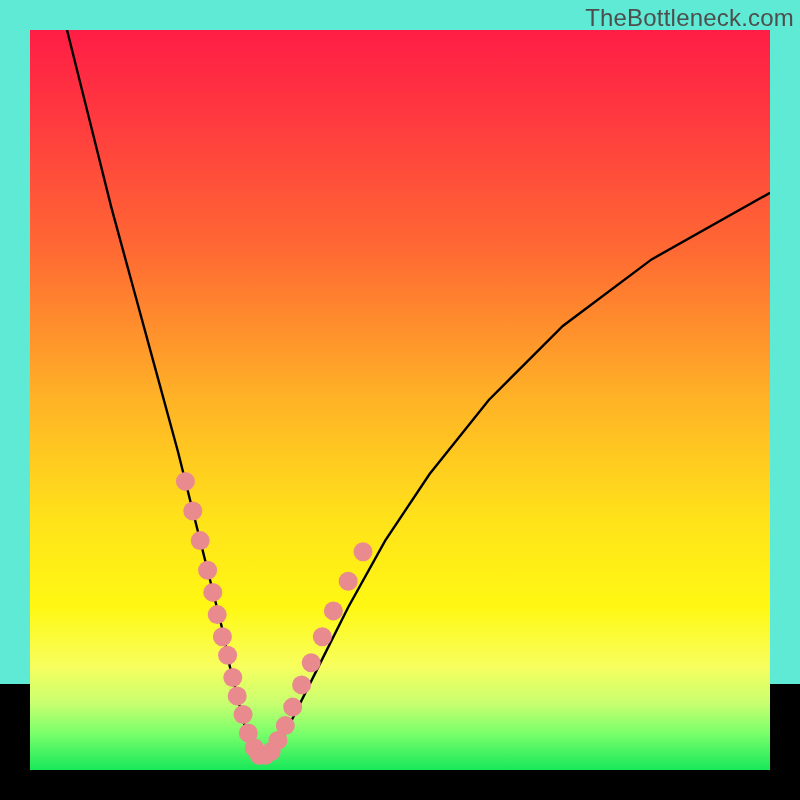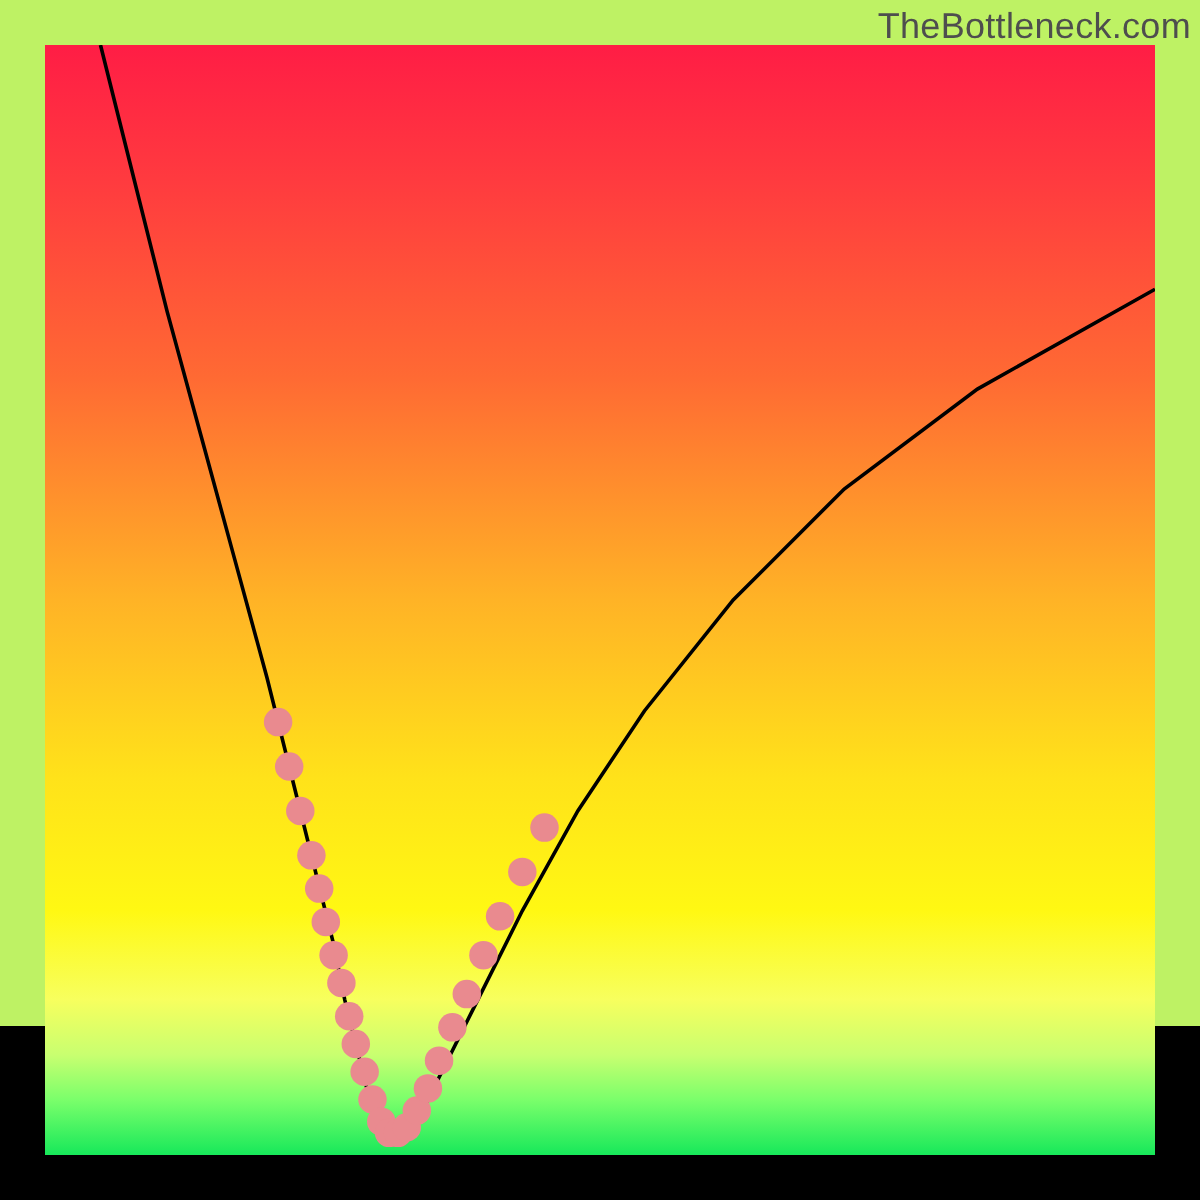--- a/index.html
+++ b/index.html
@@ -10,21 +10,21 @@
     background: #000;
     overflow: hidden;
     font-family: Arial, Helvetica, sans-serif;
   }
   .frame {
     position: absolute;
     left: 0;
     top: 0;
     width: 800px;
     height: 684px;
-    background: #bef264;
+    background: #5eead4;
   }
   .plot {
     position: absolute;
     left: 30px;
     top: 30px;
     width: 740px;
     height: 740px;
     
     background: linear-gradient(
       to bottom,

